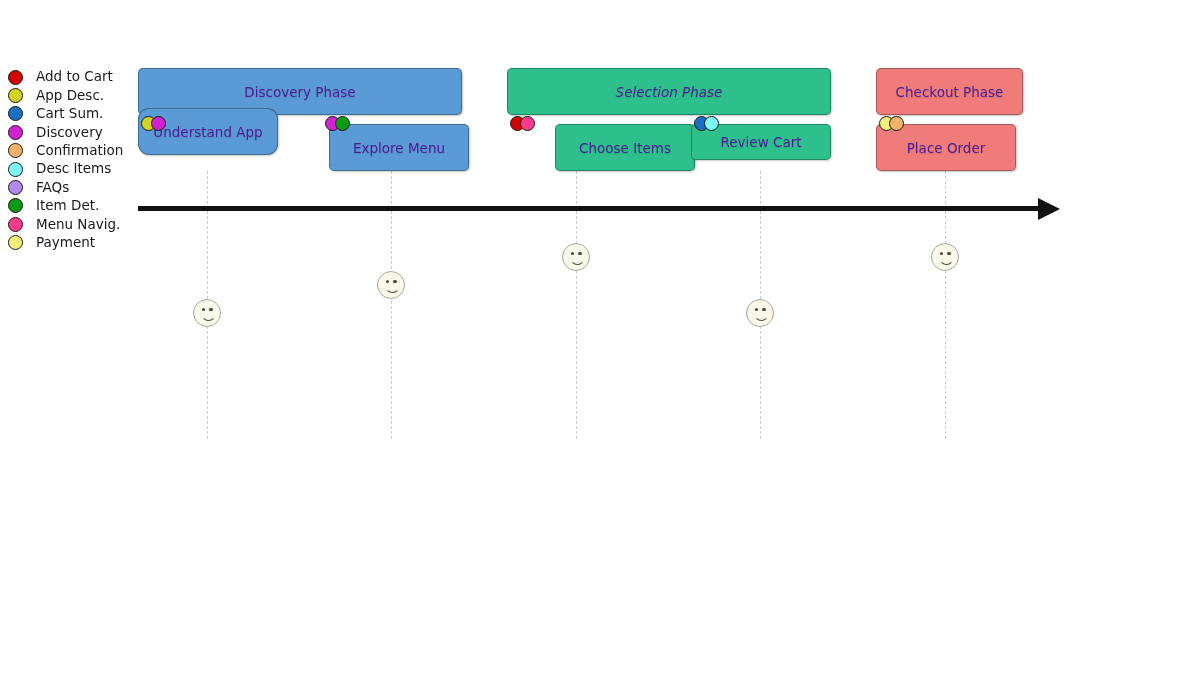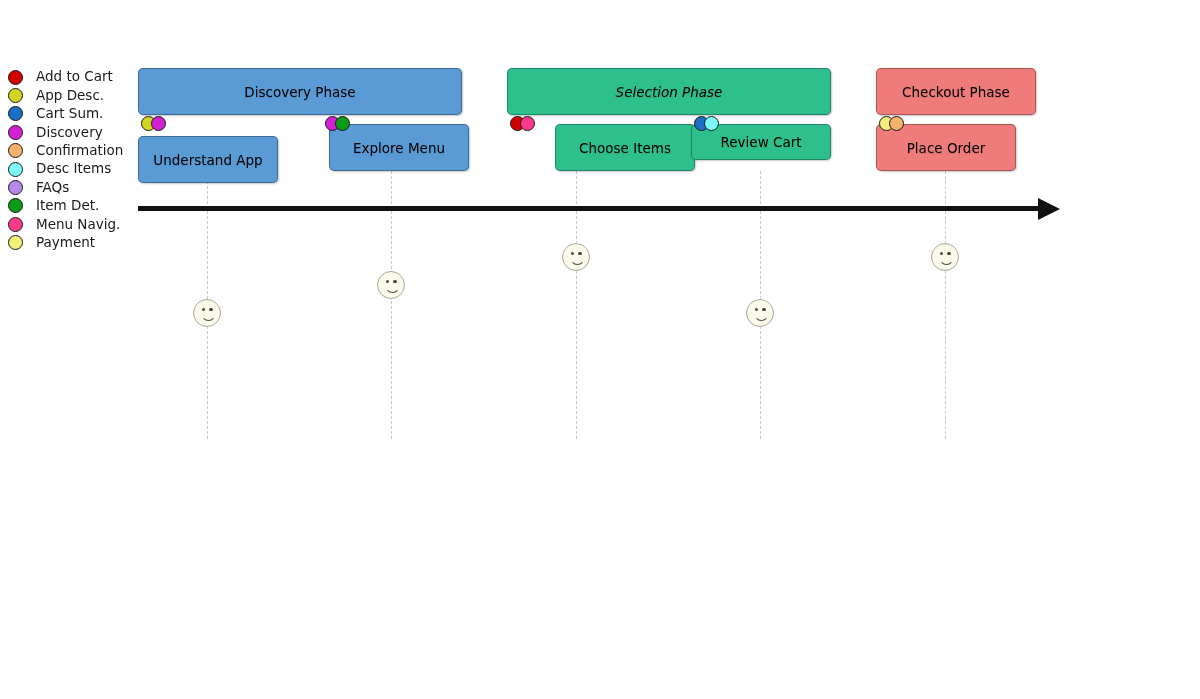--- a/index.html
+++ b/index.html
@@ -53,21 +53,21 @@
   
   .phase-box,
   .task-box {
     position: absolute;
     box-sizing: border-box;
     border-radius: 5px;
     border: 1px solid rgba(0,0,0,0.30);
     display: flex;
     align-items: center;
     justify-content: center;
-    color: #000000;
+    color: #4c1d95;
     font-size: 13.5px;
     text-shadow: 0 1px 1px rgba(0,0,0,0.12);
     box-shadow: 1px 1px 2px rgba(0,0,0,0.22);
   }
   .task-box { font-size: 13.5px; }
 
   
   .dot-pair {
     position: absolute;
     display: flex;
@@ -186,21 +186,21 @@
       <div class="vline" style="left: 391px; top: 171px; height: 268px; border-left-color: rgb(201, 204, 201);"></div>
       <div class="vline" style="left: 576px; top: 171px; height: 268px; border-left-color: rgb(201, 204, 201);"></div>
       <div class="vline" style="left: 760px; top: 171px; height: 268px; border-left-color: rgb(201, 204, 201);"></div>
       <div class="vline" style="left: 945px; top: 171px; height: 268px; border-left-color: rgb(201, 204, 201);"></div>
     </div>
 
   <div id="phases-layer">
       <div class="phase-box" style="left: 138px; top: 68px; width: 324px; height: 47px; background: rgb(91, 155, 213);">
         <span>Discovery Phase</span>
       </div>
-      <div class="task-box" style="left: 138px; top: 136px; width: 140px; height: 47px; background: rgb(91, 155, 213);">
+      <div class="task-box" style="left: 138px; top: 108px; width: 140px; height: 47px; background: rgb(91, 155, 213); border-radius: 11px;">
         <span>Understand App</span>
       </div>
       <div class="dot-pair" style="left: 141px; top: 116px;">
         <span class="dot" style="background: rgb(212, 212, 38);"></span>
         <span class="dot" style="background: rgb(212, 32, 212);"></span>
       </div>
       <div class="task-box" style="left: 329px; top: 124px; width: 140px; height: 47px; background: rgb(91, 155, 213);">
         <span>Explore Menu</span>
       </div>
       <div class="dot-pair" style="left: 325px; top: 116px;">
@@ -217,21 +217,21 @@
         <span class="dot" style="background: rgb(212, 0, 0);"></span>
         <span class="dot" style="background: rgb(250, 59, 140);"></span>
       </div>
       <div class="task-box" style="left: 691px; top: 124px; width: 140px; height: 36px; background: rgb(46, 192, 140);">
         <span>Review Cart</span>
       </div>
       <div class="dot-pair" style="left: 694px; top: 116px;">
         <span class="dot" style="background: rgb(26, 111, 196);"></span>
         <span class="dot" style="background: rgb(125, 249, 249);"></span>
       </div>
-      <div class="phase-box" style="left: 876px; top: 68px; width: 160px; height: 47px; background: rgb(239, 123, 123);">
+      <div class="phase-box" style="left: 876px; top: 68px; width: 147px; height: 47px; background: rgb(239, 123, 123);">
         <span>Checkout Phase</span>
       </div>
       <div class="task-box" style="left: 876px; top: 124px; width: 140px; height: 47px; background: rgb(239, 123, 123);">
         <span>Place Order</span>
       </div>
       <div class="dot-pair" style="left: 879px; top: 116px;">
         <span class="dot" style="background: rgb(242, 239, 122);"></span>
         <span class="dot" style="background: rgb(245, 178, 107);"></span>
       </div>
     </div>

